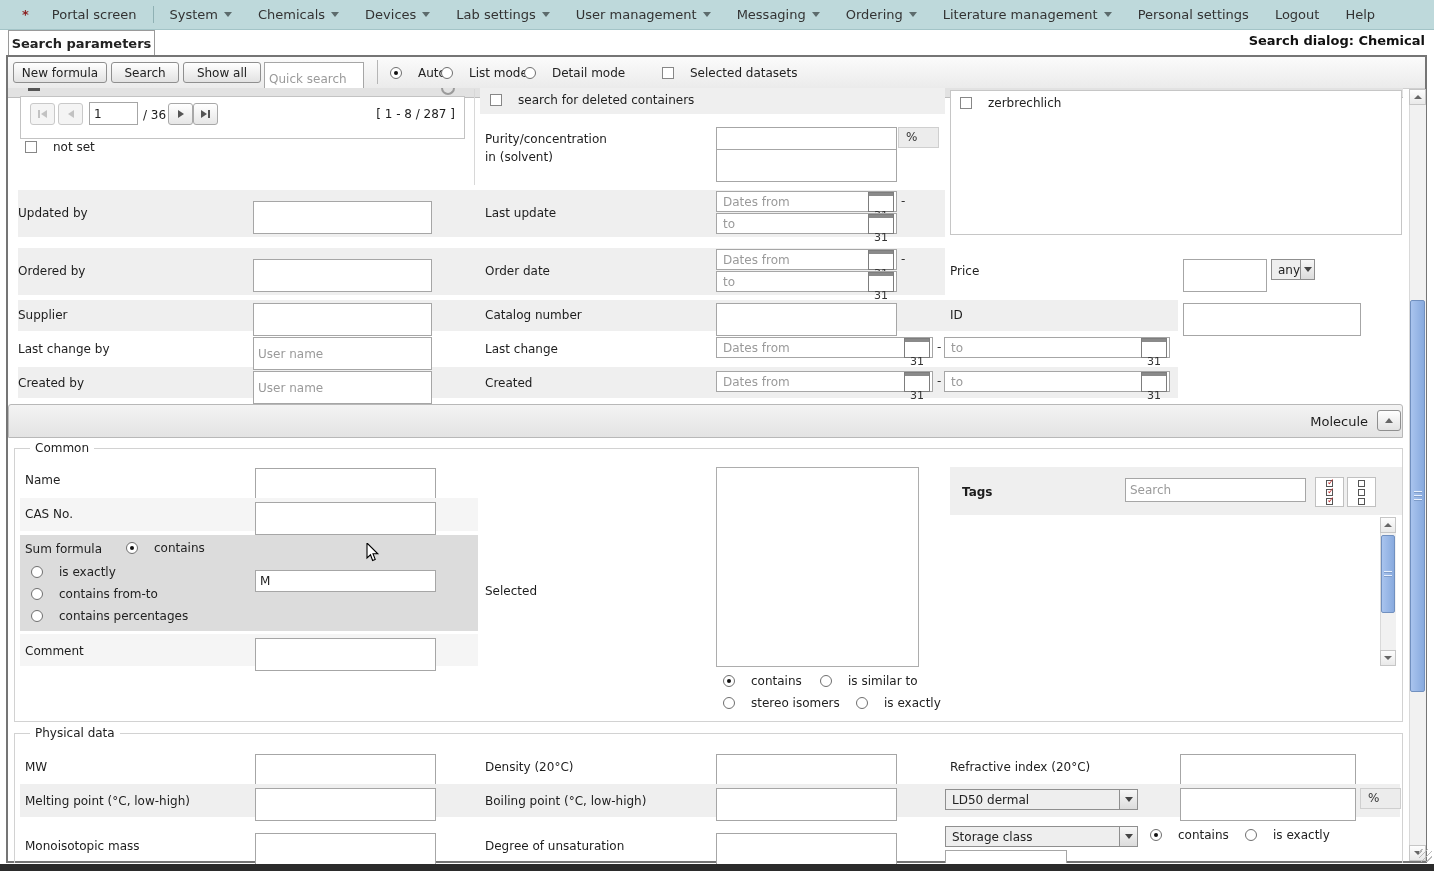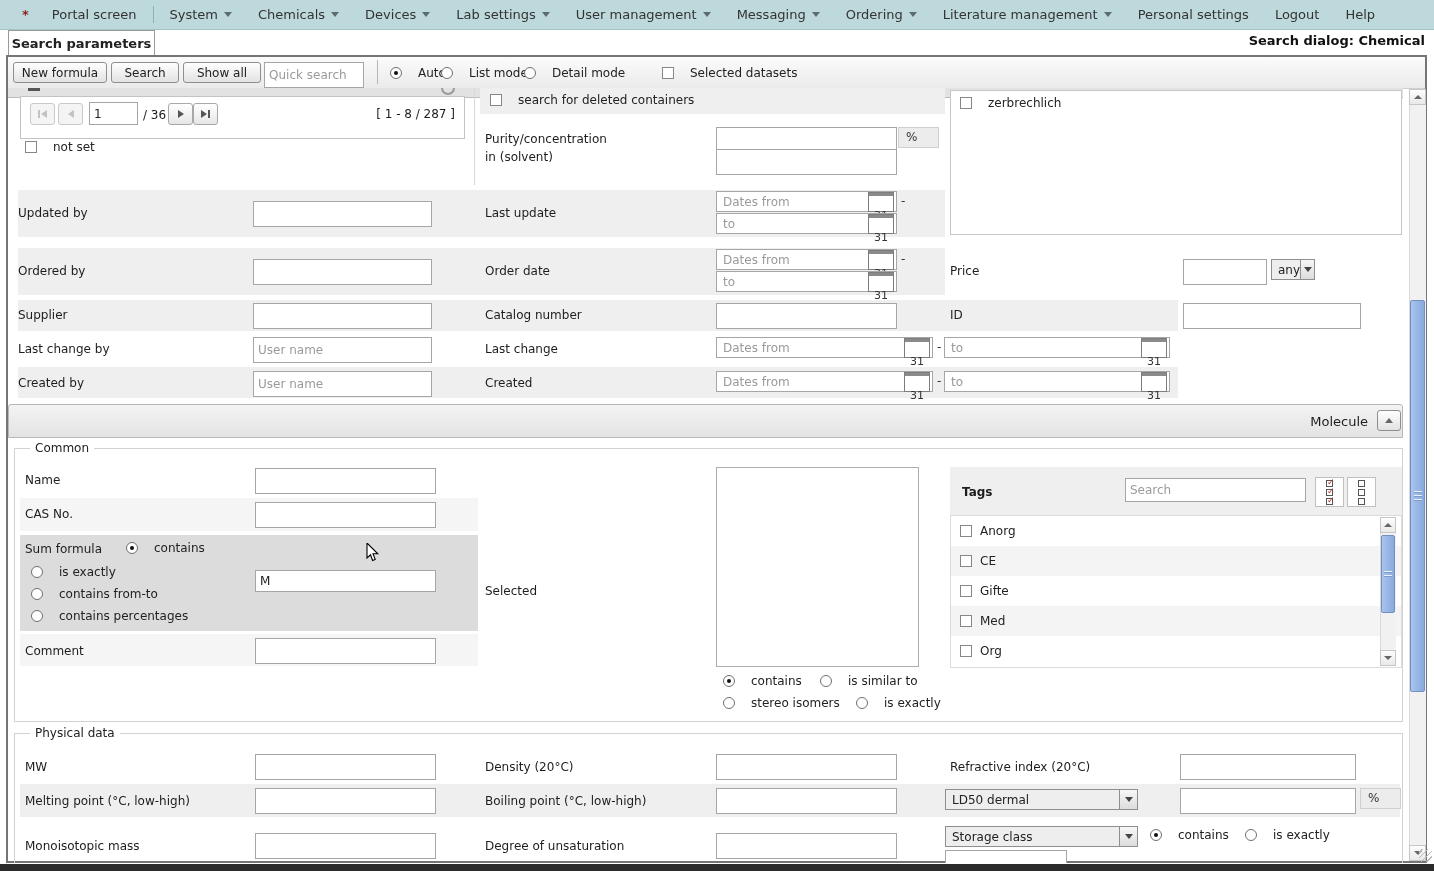--- a/index.html
+++ b/index.html
@@ -18,21 +18,21 @@
   
   .tab{position:absolute;left:8px;top:30px;width:147px;height:25px;background:#fff;border:1px solid #9a9a9a;border-bottom:none;
        font-weight:bold;font-size:13px;display:flex;align-items:center;justify-content:center;box-sizing:border-box;}
   .dialog-title{position:absolute;right:9px;top:33px;font-weight:bold;font-size:13px;color:#111;}
   
   .panel{position:absolute;left:6px;top:55px;width:1421px;height:808px;border:2px solid #757575;background:#fff;box-sizing:border-box;}
   .toolbar{position:absolute;left:8px;top:57px;width:1417px;height:31px;background:linear-gradient(#fbfbfb,#ebebeb);border-bottom:1px solid #cfcfcf;}
   .btn{position:absolute;display:flex;align-items:center;justify-content:center;height:21px;border:1px solid #8f8f8f;border-radius:3px;
        background:linear-gradient(#ffffff,#e2e2e2);font-size:12px;color:#222;box-sizing:border-box;cursor:default;}
   .input{position:absolute;border:1px solid #a6a6a6;background:#fff;font:12px "DejaVu Sans",sans-serif;color:#222;
-         padding:0 4px;height:26px;box-sizing:border-box;}
+         padding:0 4px;height:33px;box-sizing:border-box;}
   .input::placeholder{color:#9a9a9a;}
   .vdiv{position:absolute;width:1px;background:#b5b5b5;}
   .ctl-row{position:absolute;display:flex;align-items:center;gap:16px;font-size:12px;white-space:nowrap;}
   .radio{display:inline-block;width:12px;height:12px;border:1px solid #6f6f6f;border-radius:50%;background:#fff;position:relative;flex:none;box-sizing:border-box;}
   .radio.on::after{content:"";position:absolute;left:3px;top:3px;width:4px;height:4px;border-radius:50%;background:#111;}
   .checkbox{display:inline-block;width:12px;height:12px;border:1px solid #878787;background:#fff;flex:none;box-sizing:border-box;}
   .band{position:absolute;background:#efefef;}
   
   .pgbox{position:absolute;left:20px;top:96px;width:443px;height:41px;border:1px solid #c3c3c3;background:#fff;}
   .pgbtn{position:absolute;width:25px;height:22px;border:1px solid #a8a8a8;border-radius:3px;background:linear-gradient(#fff,#e6e6e6);
@@ -318,42 +318,20 @@
   <div class="tagbtn" style="left:1315px;top:477px;">
     <span class="mini red"></span>
       <span class="mini red"></span>
       <span class="mini red"></span>
   </div>
   <div class="tagbtn" style="left:1347px;top:477px;">
     <span class="mini"></span>
       <span class="mini"></span>
       <span class="mini"></span>
   </div>
-  <div class="tag-list" id="tag-list">
-      <div class="tag-row">
-        <span class="checkbox"></span>
-        <span>Anorg</span>
-      </div>
-      <div class="tag-row">
-        <span class="checkbox"></span>
-        <span>CE</span>
-      </div>
-      <div class="tag-row">
-        <span class="checkbox"></span>
-        <span>Gifte</span>
-      </div>
-      <div class="tag-row">
-        <span class="checkbox"></span>
-        <span>Med</span>
-      </div>
-      <div class="tag-row">
-        <span class="checkbox"></span>
-        <span>Org</span>
-      </div>
-    </div>
 
   <div class="sbar" style="left:1380px;top:517px;width:16px;height:149px;"></div>
   <div class="sbtn" style="left:1380px;top:517px;width:16px;height:16px;">
       <span class="tri-u" style="border-bottom-width:4px;"></span>
     </div>
   <div class="sthumb" style="left:1381px;top:535px;width:14px;height:78px;">
       <i></i>
       <i></i>
     </div>
   <div class="sbtn" style="left:1380px;top:650px;width:16px;height:16px;">

